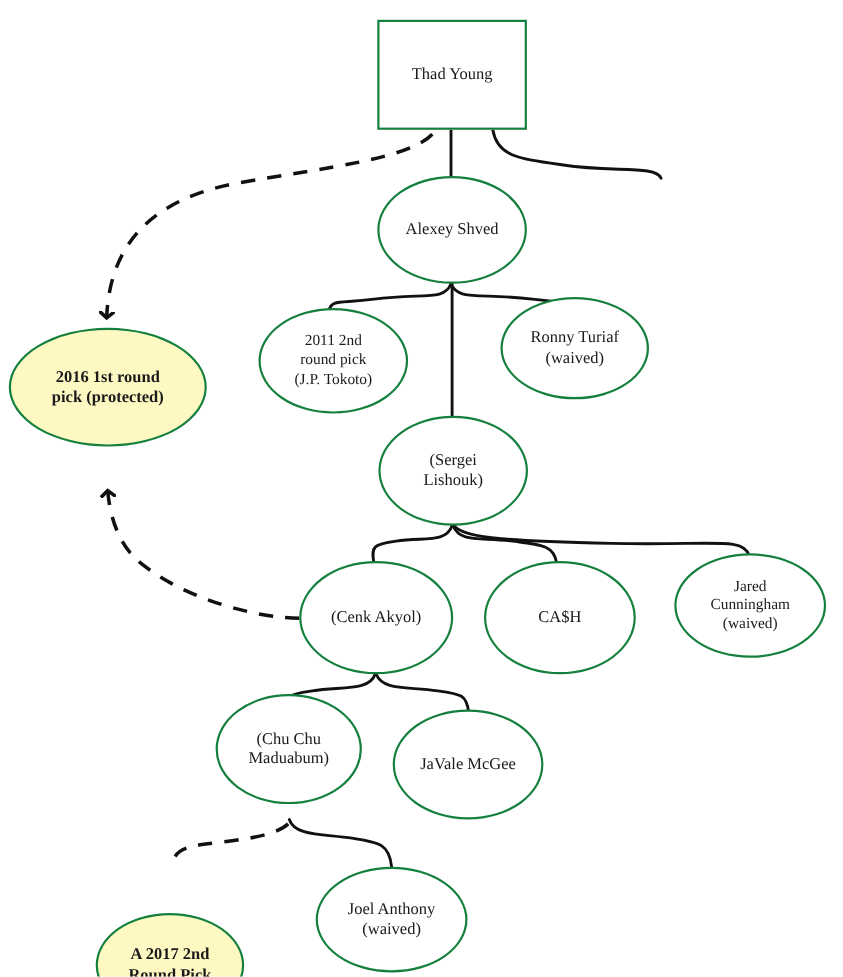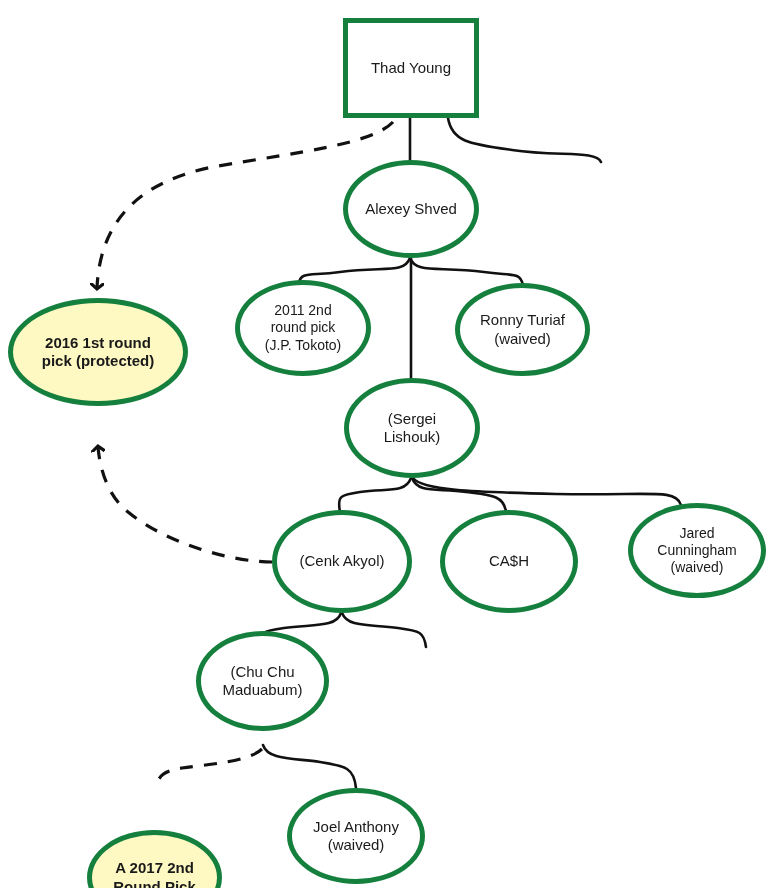--- a/index.html
+++ b/index.html
@@ -27,26 +27,27 @@
   }
   .node {
     position: absolute;
     box-sizing: border-box;
     display: flex;
     align-items: center;
     justify-content: center;
     text-align: center;
     color: #1a1a1a;
     background: #ffffff;
-    border: 5px solid #15803d;
+    border: 2px solid #15803d;
     line-height: 1.22;
     font-size: 15px;
     padding: 2px 6px;
     white-space: pre-line;
     z-index: 3;
+    font-family: Liberation Serif, serif;
   }
   .node.ellipse {
     border-radius: 50%;
   }
   .node.rect {
     border-radius: 0;
   }
   .node.highlight {
     background: #fef9c3;
     font-weight: bold;
@@ -104,37 +105,38 @@
 
   <div class="node rect" style="left:343px; top:18px; width:136px; height:100px;">Thad Young</div>
 
   <div class="node ellipse" style="left:343px; top:160px; width:136px; height:98px;text-align:center;">Alexey Shved</div>
 
 
   <div class="node ellipse small" style="left:235px; top:280px; width:136px; height:96px;">2011 2nd
 round pick
 (J.P. Tokoto)</div>
 
-  <div class="node ellipse" style="left:455px; top:283px; width:135px; height:93px;">Ronny Turiaf
+  <div class="node ellipse" style="left:455px; top:270px; width:135px; height:93px;">Ronny Turiaf
 (waived)</div>
 
   <div class="node ellipse" style="left:272px; top:510px; width:140px; height:103px;">(Cenk Akyol)</div>
 
   <div class="node ellipse" style="left:344px; top:378px; width:136px; height:100px;">(Sergei
 Lishouk)</div>
 
   <div class="node ellipse" style="left:440px; top:510px; width:138px; height:103px;">CA$H</div>
 
-  <div class="node ellipse small" style="left:628px; top:503px; width:138px; height:95px;">Jared
+  <div class="node ellipse small" style="left:613px; top:503px; width:138px; height:95px;">Jared
 Cunningham
 (waived)</div>
 
   <div class="node ellipse" style="left:196px; top:631px; width:133px; height:100px;">(Chu Chu
 Maduabum)</div>
 
+  <div class="node ellipse" style="left:357px; top:645px; width:137px; height:100px;">JaVale McGee</div>
 
   <div class="node ellipse" style="left:287px; top:788px; width:138px; height:96px;">Joel Anthony
 (waived)</div>
 
   <div class="node ellipse highlight" style="left:8px; top:298px; width:180px; height:108px;">2016 1st round
 pick (protected)</div>
 
   <div class="node ellipse highlight" style="left:87px; top:830px; width:135px; height:95px;">A 2017 2nd
 Round Pick</div>
 

